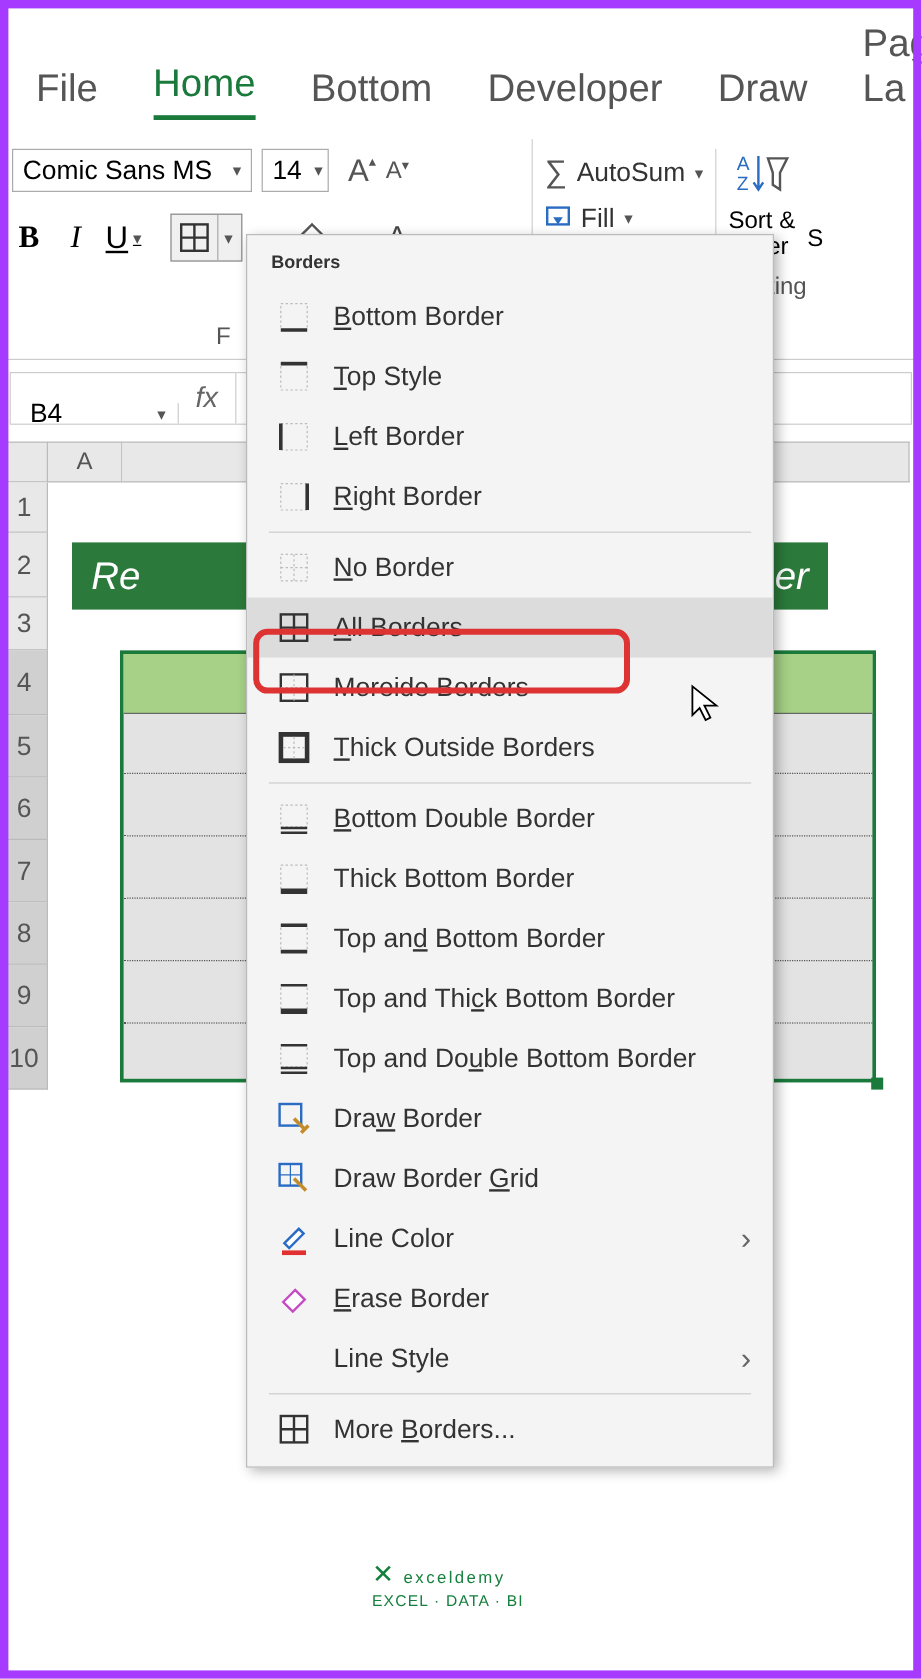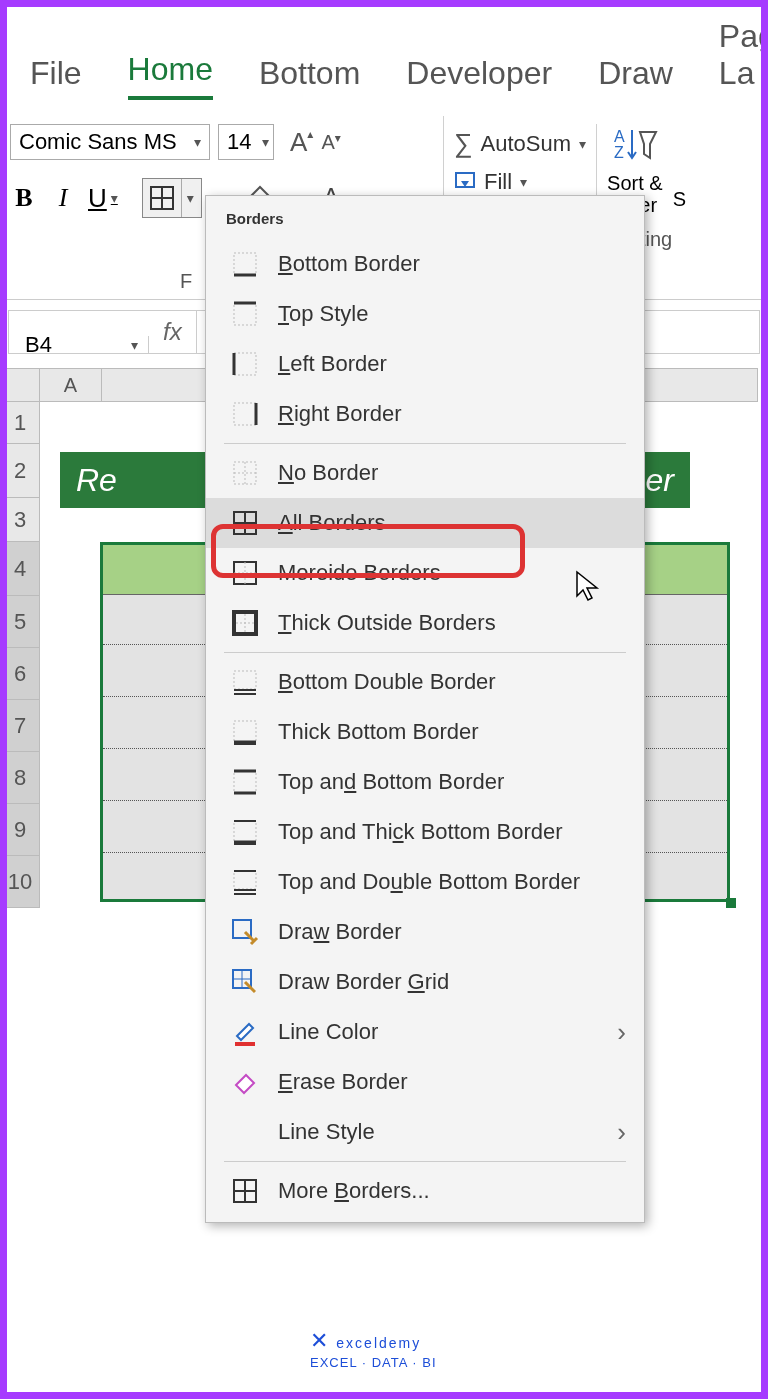--- a/index.html
+++ b/index.html
@@ -62,21 +62,21 @@
   .dd-item{display:flex;align-items:center;gap:18px;padding:10px 20px 10px 24px;cursor:pointer;position:relative;}
   .dd-item .u{text-decoration:underline;}
   .dd-item.highlighted-item{background:#dcdcdc;}
   .dd-item.submenu::after{content:"›";position:absolute;right:18px;font-size:26px;color:#666;}
   .dd-sep{border-top:1px solid #ccc;margin:4px 18px;}
   .bico{width:30px;height:30px;flex-shrink:0;display:flex;align-items:center;justify-content:center;}
   .bico svg{display:block;}
   .redbox{position:absolute;border:5px solid #d33;border-radius:12px;pointer-events:none;}
   .cursor-arrow{position:absolute;z-index:60;}
 
-  .watermark{position:absolute;left:310px;top:1328px;color:#1d4ed8;font-size:14px;letter-spacing:2px;z-index:55;}
+  .watermark{position:absolute;left:310px;top:1299px;color:#15803d;font-size:14px;letter-spacing:2px;z-index:55;}
   .watermark .sub{font-size:13px;letter-spacing:1px;}
 </style>
 </head>
 <body>
 
 <div class="outer-frame"></div>
 
 <div class="tab-row">
   <div class="tab">File</div>
   <div class="tab active">Home</div>

